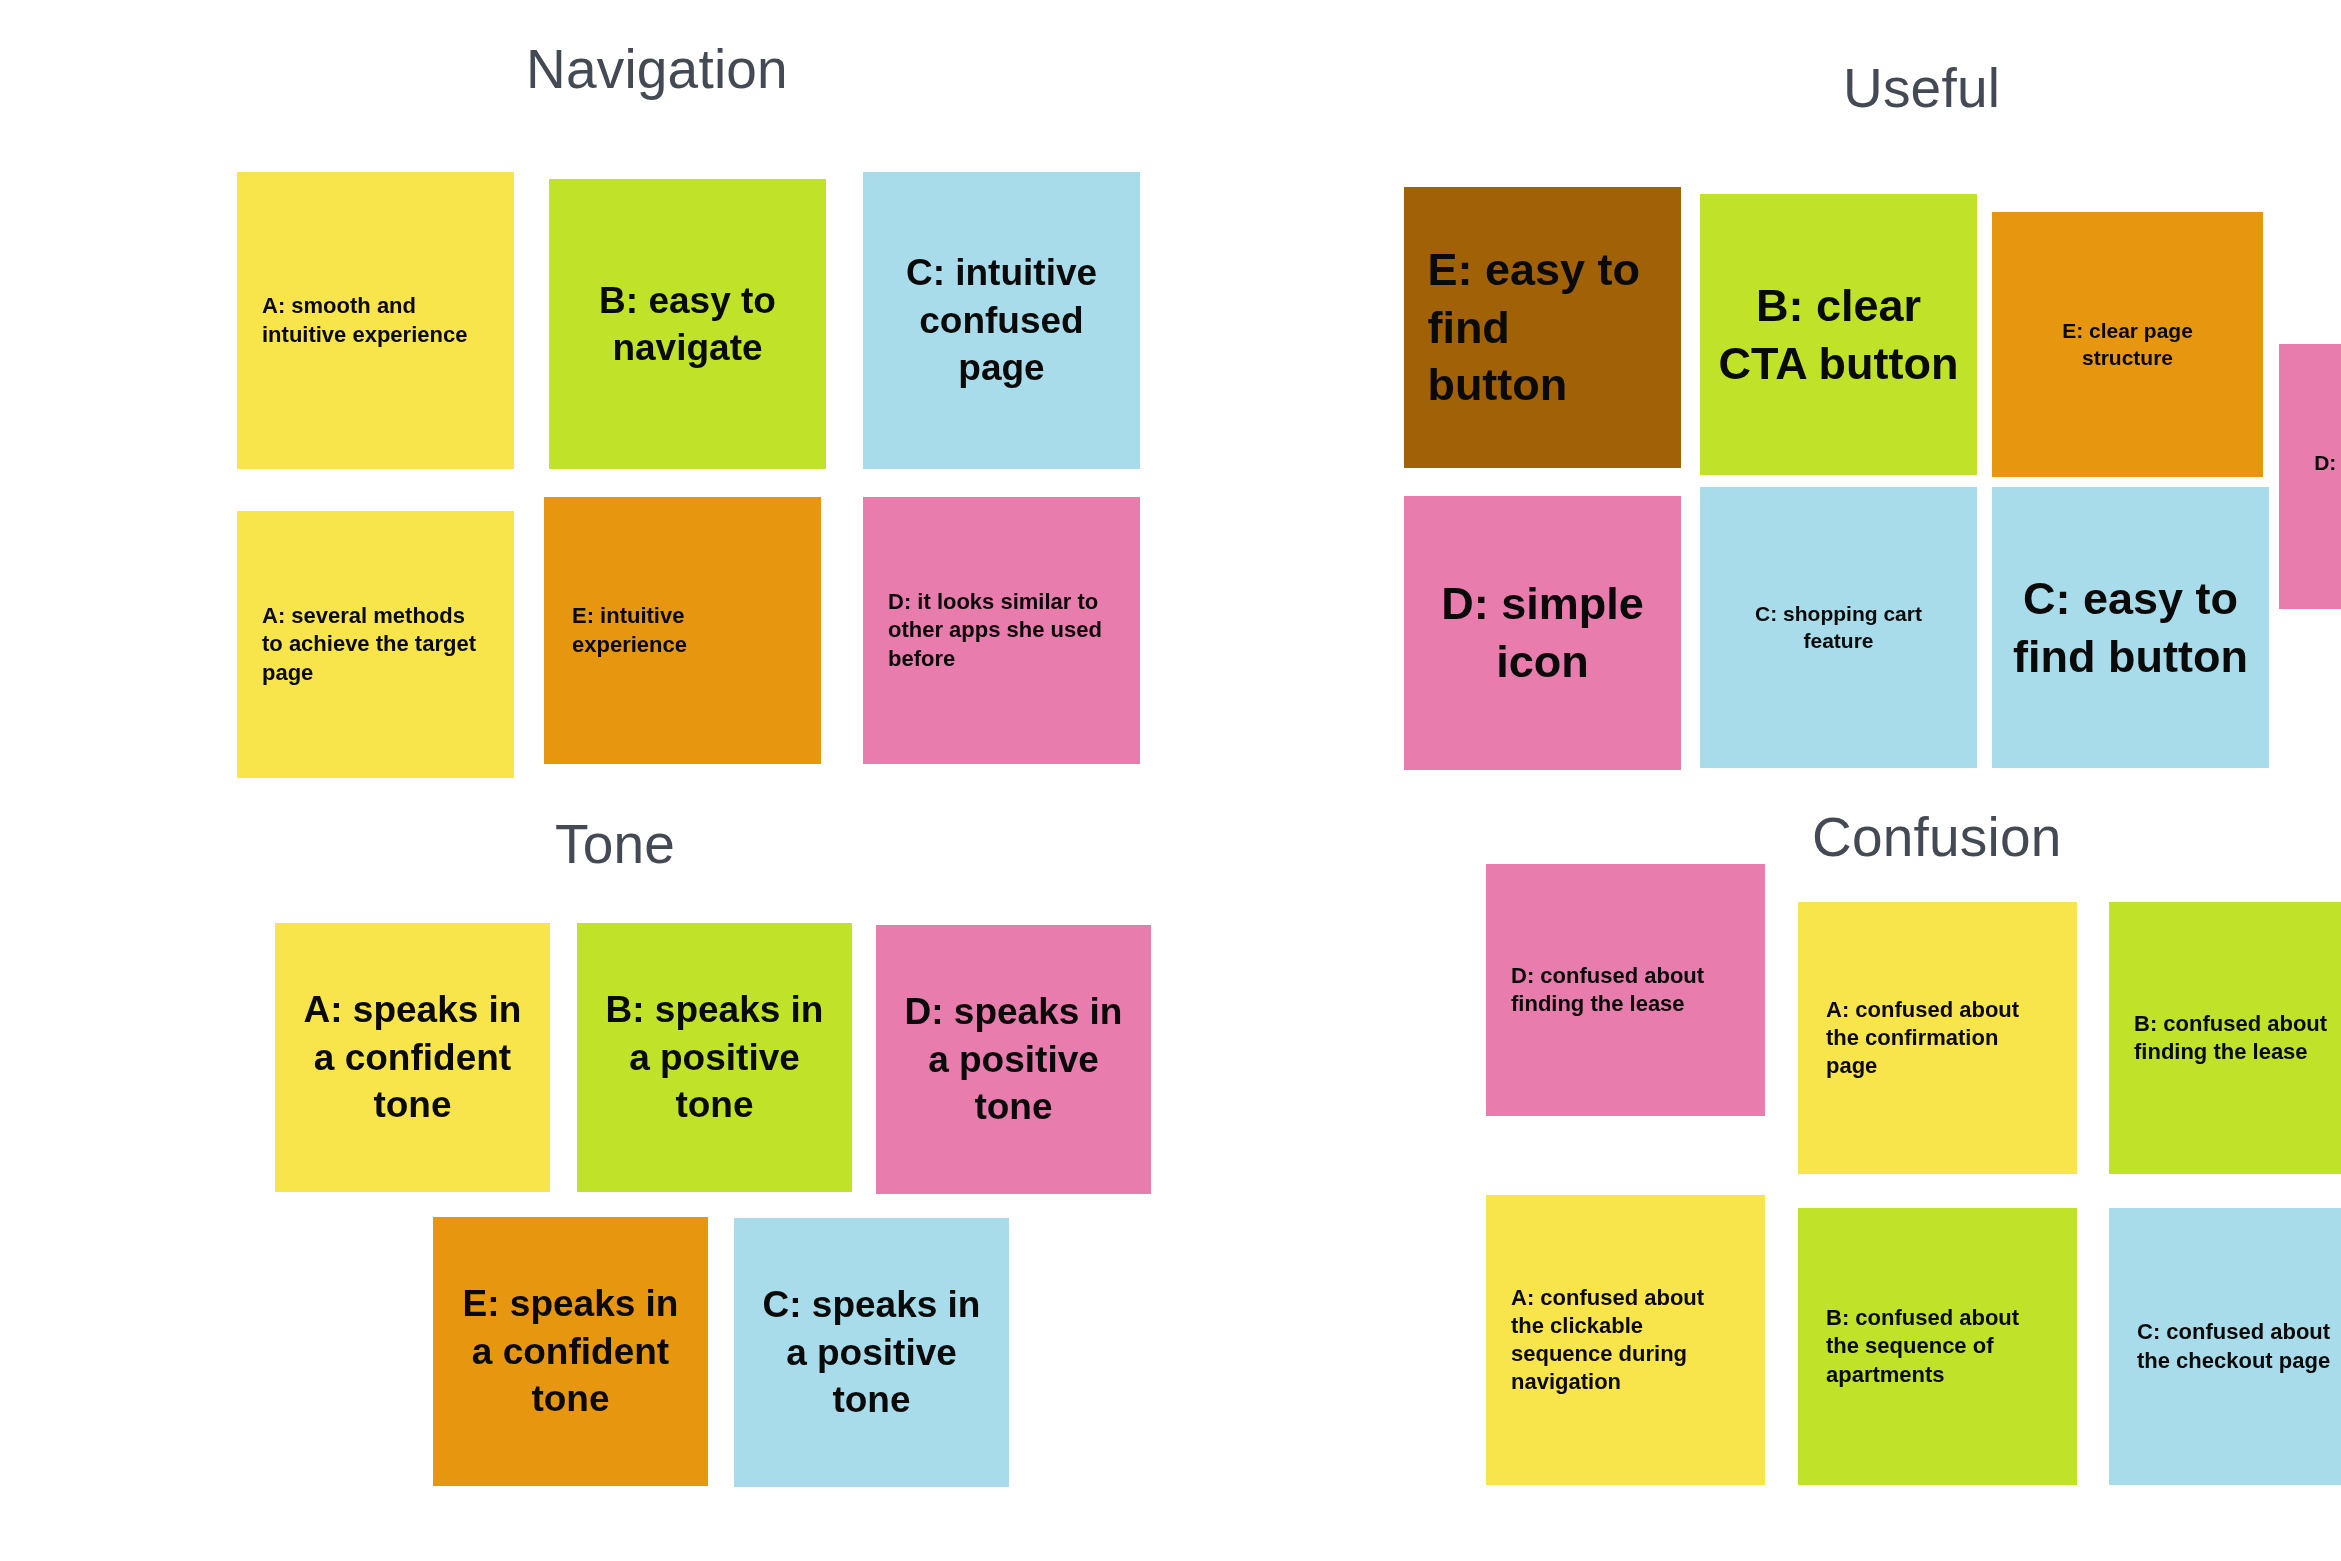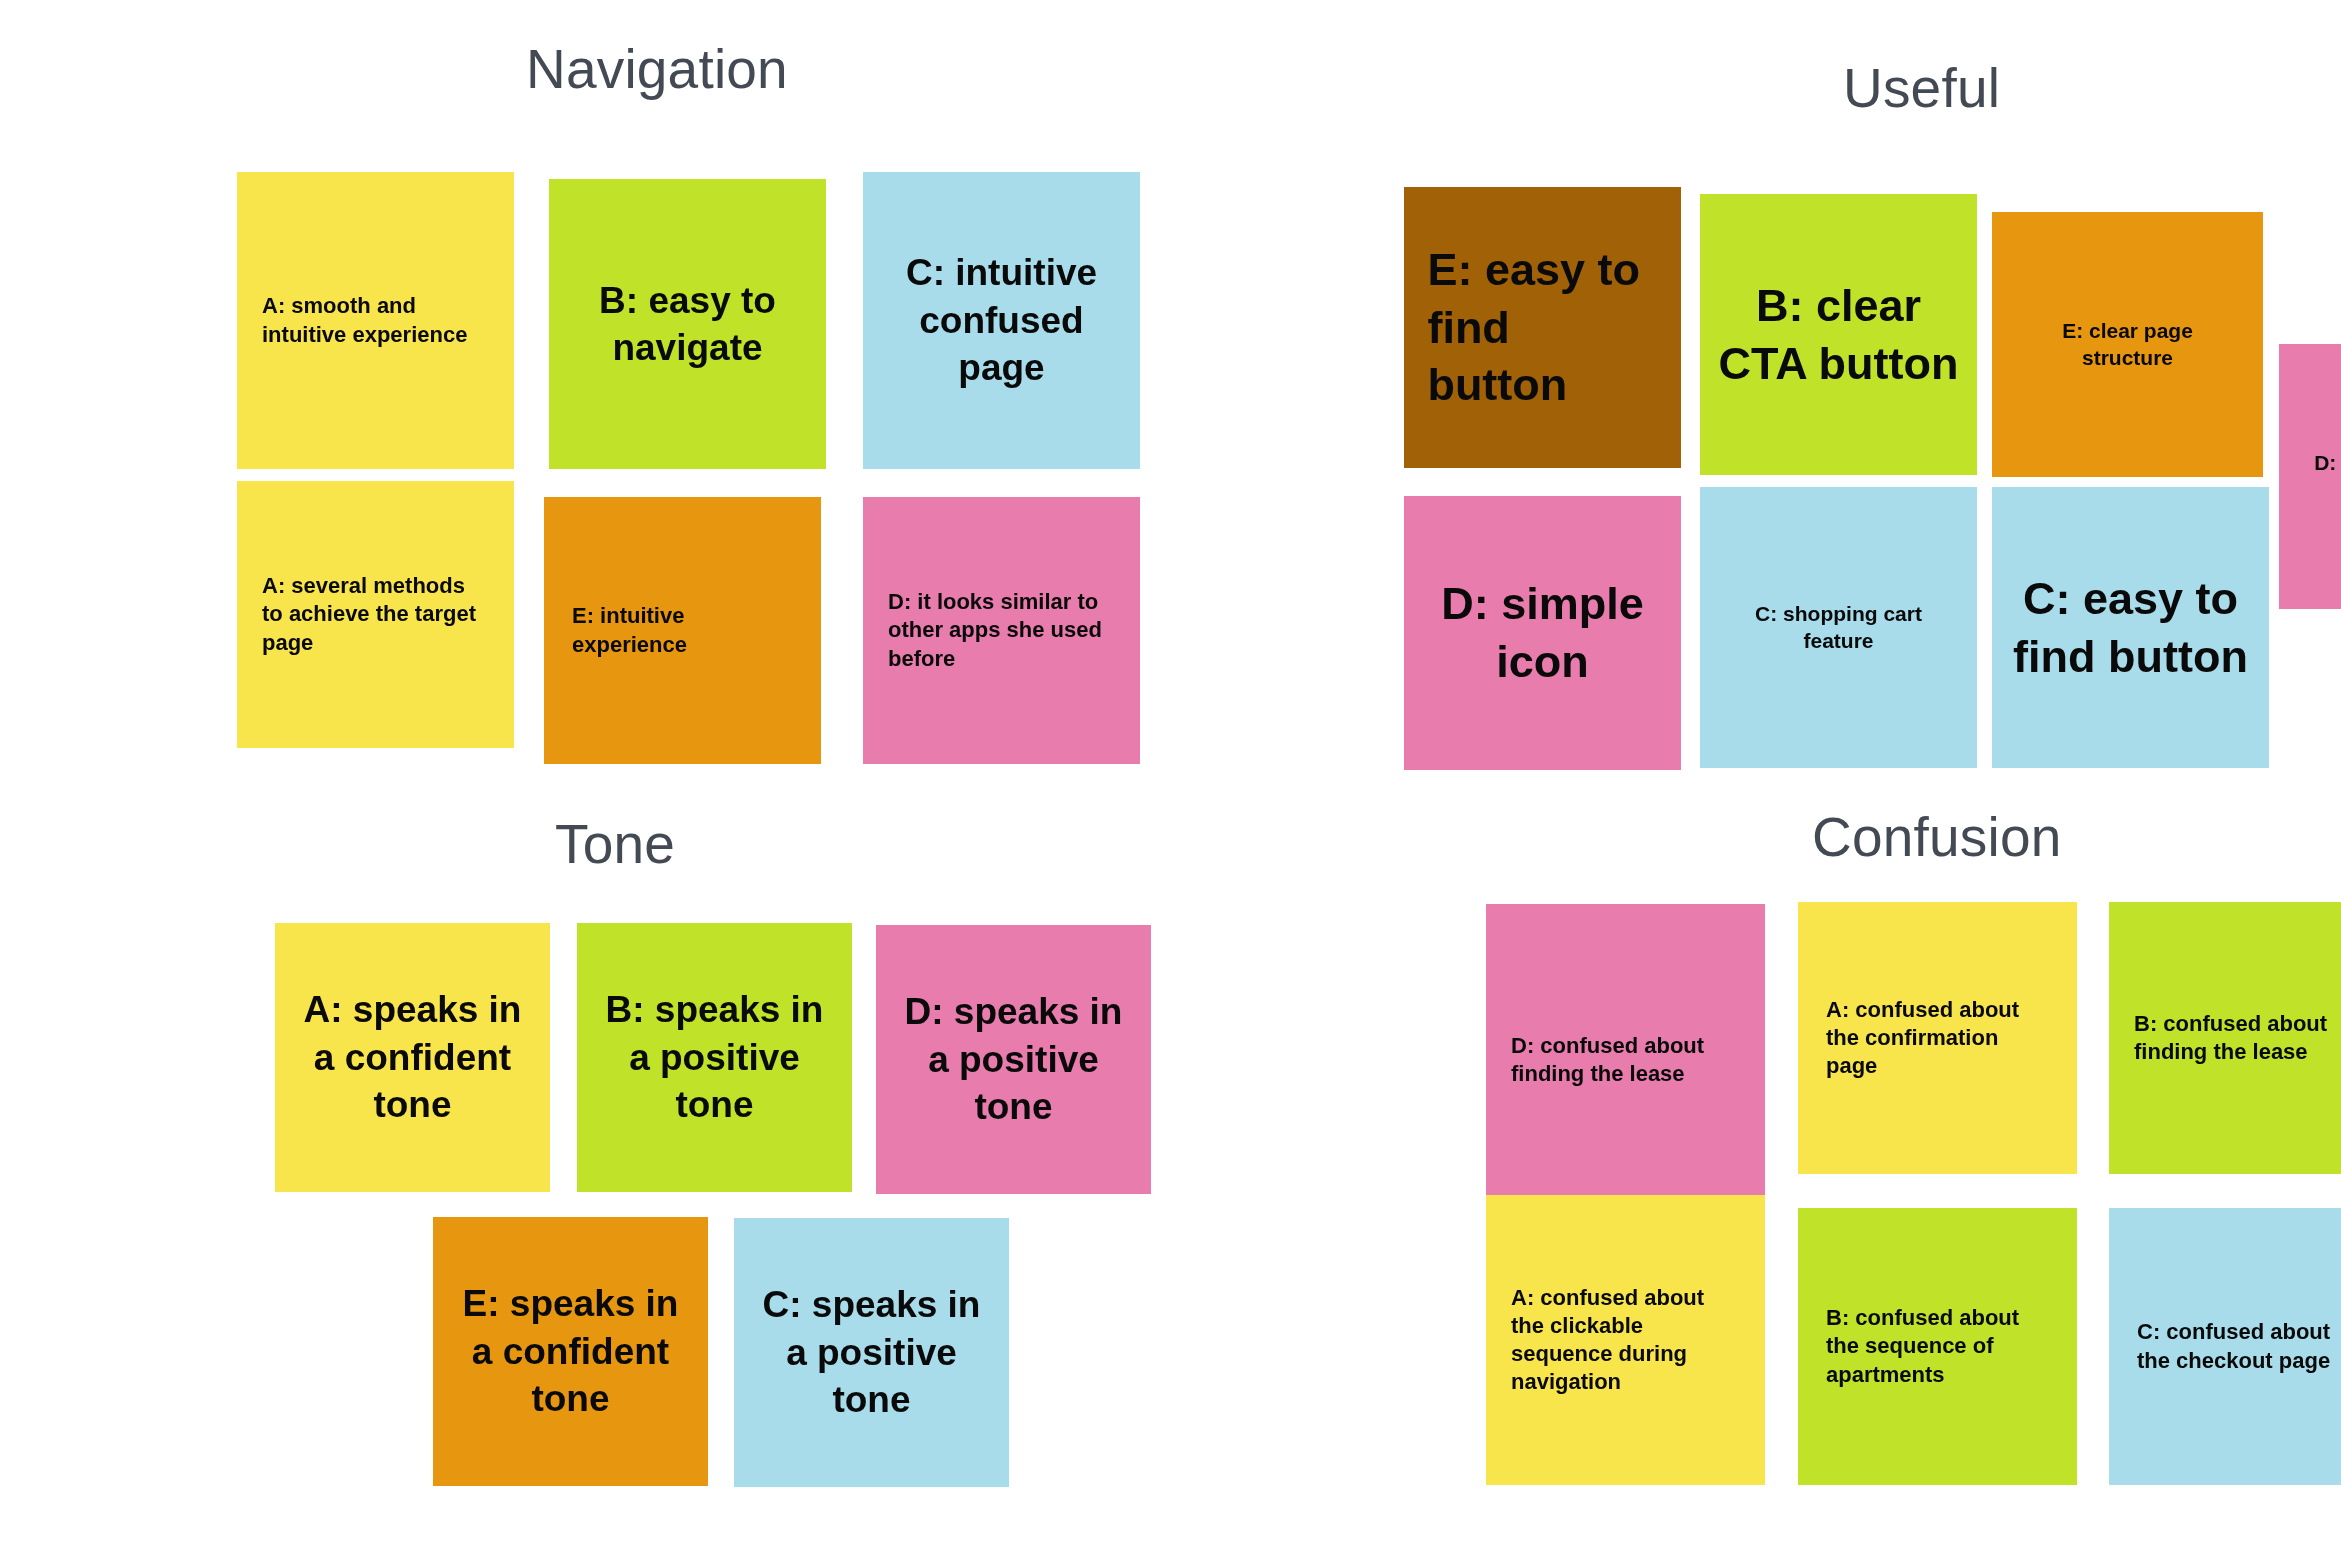--- a/index.html
+++ b/index.html
@@ -65,21 +65,21 @@
   </div>
 
   <div class="note align-center t-lg" style="left:549px; top:179px; width:277px; height:290px; padding:0 19px; background:#c0e229;">
     <span class="note-text">B: easy to navigate</span>
   </div>
 
   <div class="note align-center t-lg" style="left:863px; top:172px; width:277px; height:297px; padding:0 16px; background:#a8dcea;">
     <span class="note-text">C: intuitive confused page</span>
   </div>
 
-  <div class="note align-left t-sm" style="left:237px; top:481px; width:277px; height:267px; padding:0 25px; background:#f8e54b;">
+  <div class="note align-left t-sm" style="left:237px; top:511px; width:277px; height:267px; padding:0 25px; background:#f8e54b;">
     <span class="note-text">A: several methods to achieve the target page</span>
   </div>
 
   <div class="note align-left t-sm" style="left:544px; top:497px; width:277px; height:267px; padding:0 28px; background:#e7960f;">
     <span class="note-text">E: intuitive experience</span>
   </div>
 
   <div class="note align-left t-sm" style="left:863px; top:497px; width:277px; height:267px; padding:0 25px; background:#e87cad;">
     <span class="note-text">D: it looks similar to other apps she used before</span>
   </div>
@@ -131,21 +131,21 @@
   <div class="note align-center t-lg" style="left:433px; top:1217px; width:275px; height:269px; padding:0 18px; background:#e7960f;">
     <span class="note-text">E: speaks in a confident tone</span>
   </div>
 
   <div class="note align-center t-lg" style="left:734px; top:1218px; width:275px; height:269px; padding:0 18px; background:#a8dcea;">
     <span class="note-text">C: speaks in a positive tone</span>
   </div>
 
   <div class="section-title" style="left:1812px; top:810px;">Confusion</div>
 
-  <div class="note align-left t-sm" style="left:1486px; top:904px; width:279px; height:312px; padding:0 25px; background:#e87cad;">
+  <div class="note align-left t-sm" style="left:1486px; top:864px; width:279px; height:252px; padding:0 25px; background:#e87cad;">
     <span class="note-text">D: confused about finding the lease</span>
   </div>
 
   <div class="note align-left t-sm" style="left:1798px; top:902px; width:279px; height:272px; padding:0 28px; background:#f8e54b;">
     <span class="note-text">A: confused about the confirmation page</span>
   </div>
 
   <div class="note align-left t-sm" style="left:2109px; top:902px; width:279px; height:272px; padding:0 25px; background:#c0e229;">
     <span class="note-text">B: confused about finding the lease</span>
   </div>

